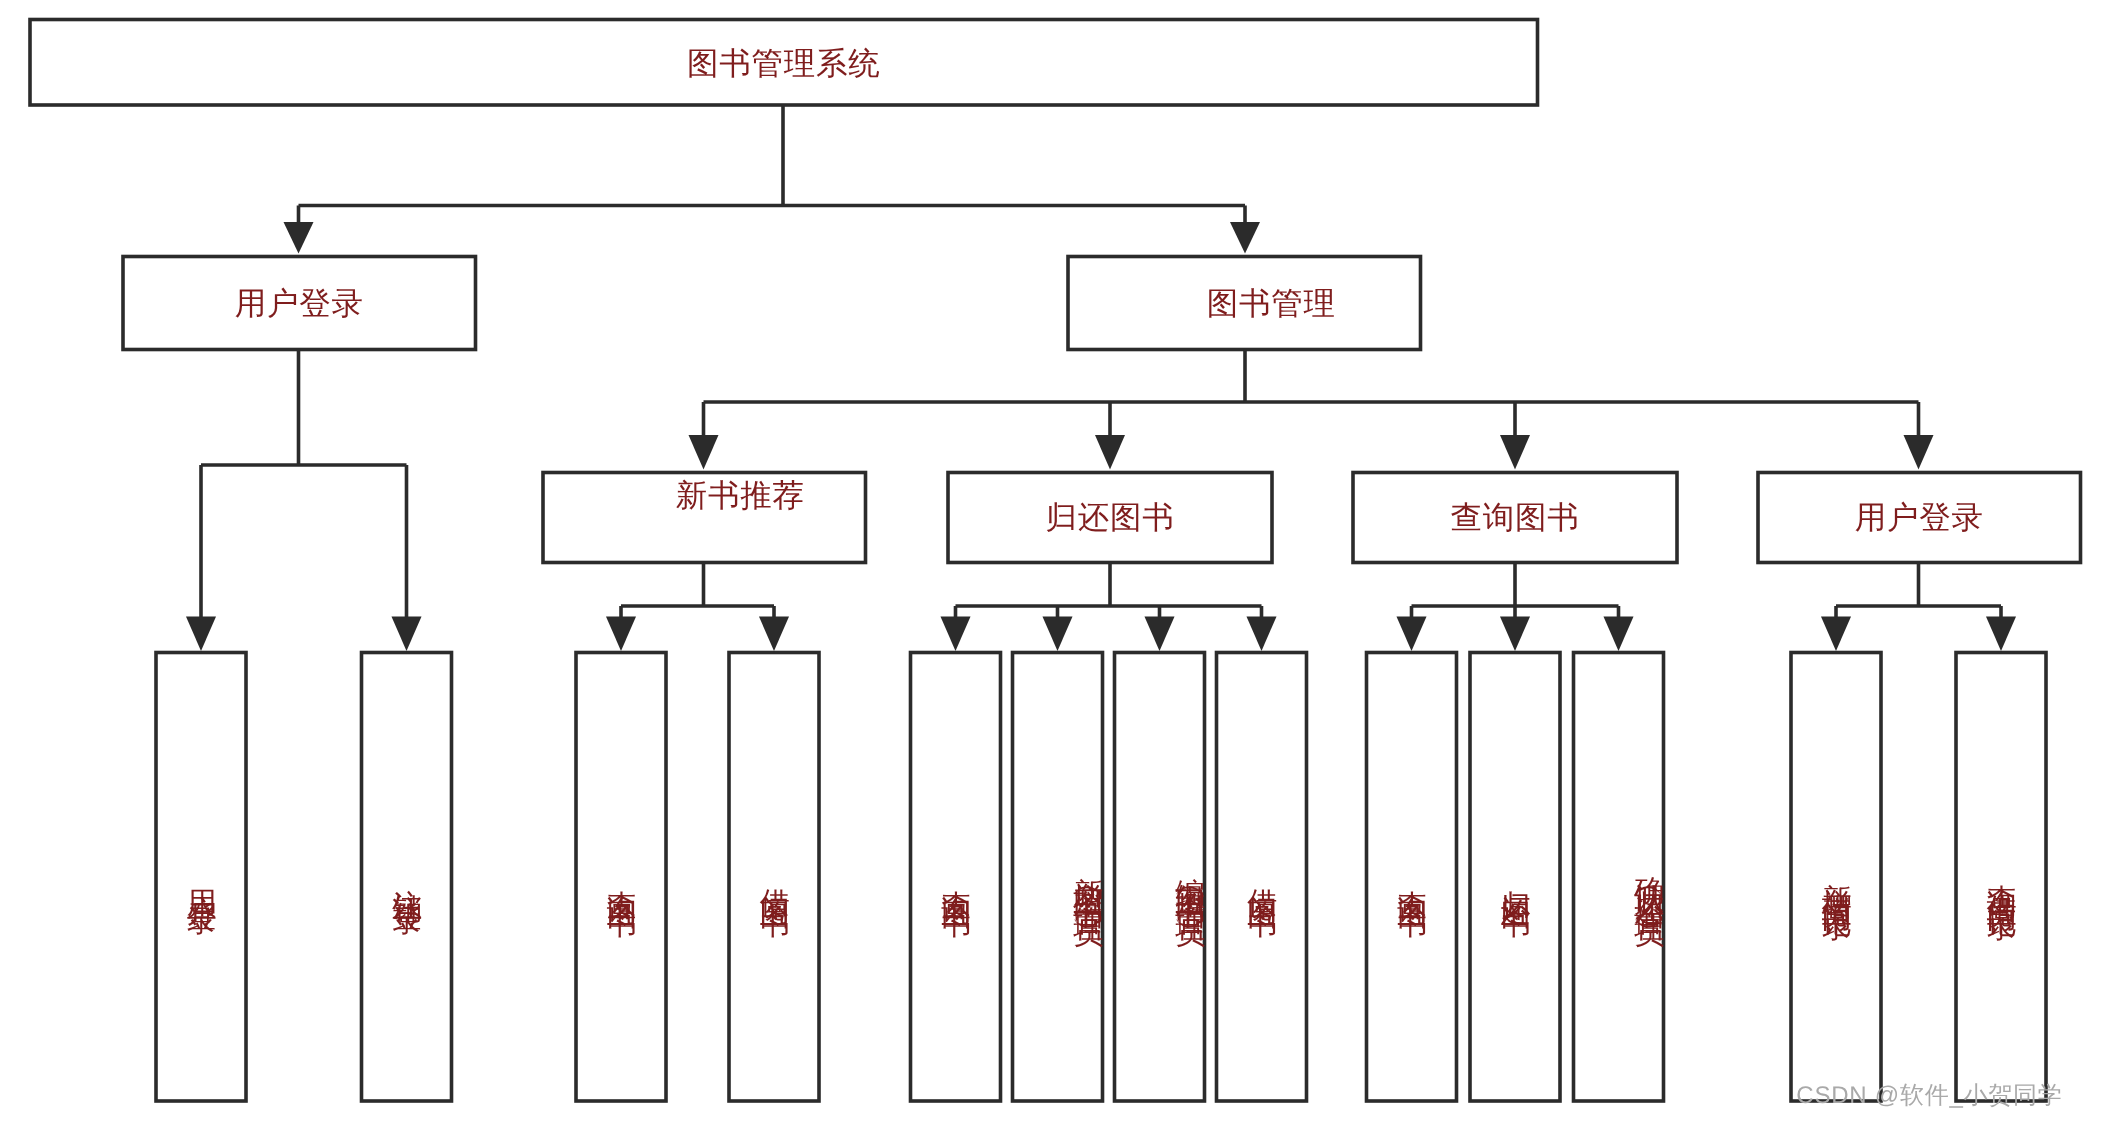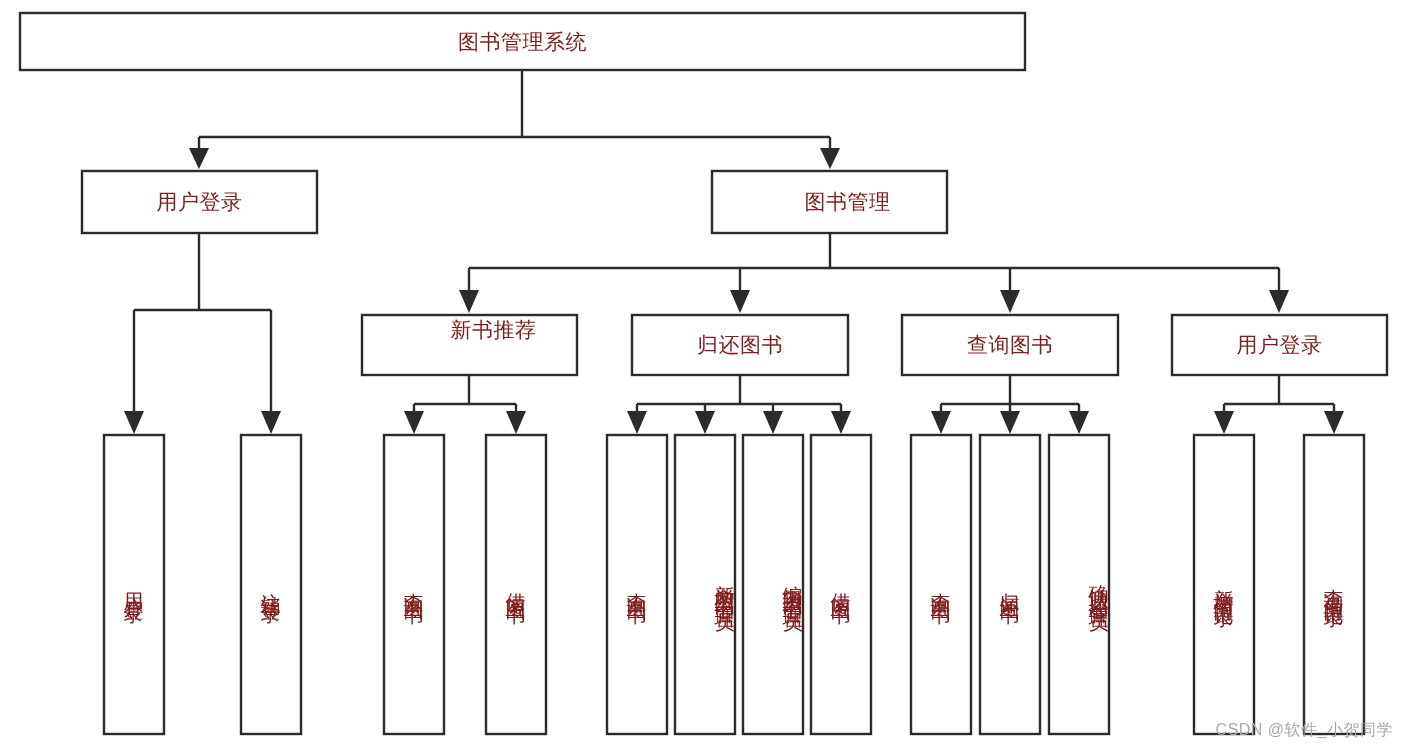--- a/index.html
+++ b/index.html
@@ -61,21 +61,21 @@
     letter-spacing: 4px;
     align-items: flex-start;
     padding-top: 4px;
   }
   .node-label.vertical.centered {
     align-items: center;
     padding-top: 0;
   }
   .watermark {
     position: absolute;
-    right: 12px;
+    right: 30px;
     bottom: 6px;
     font-size: 16px;
     color: #a9a9a9;
     letter-spacing: 0.5px;
     white-space: nowrap;
     font-family: "Liberation Sans", "DejaVu Sans", sans-serif;
   }
 </style>
 </head>
 <body>

